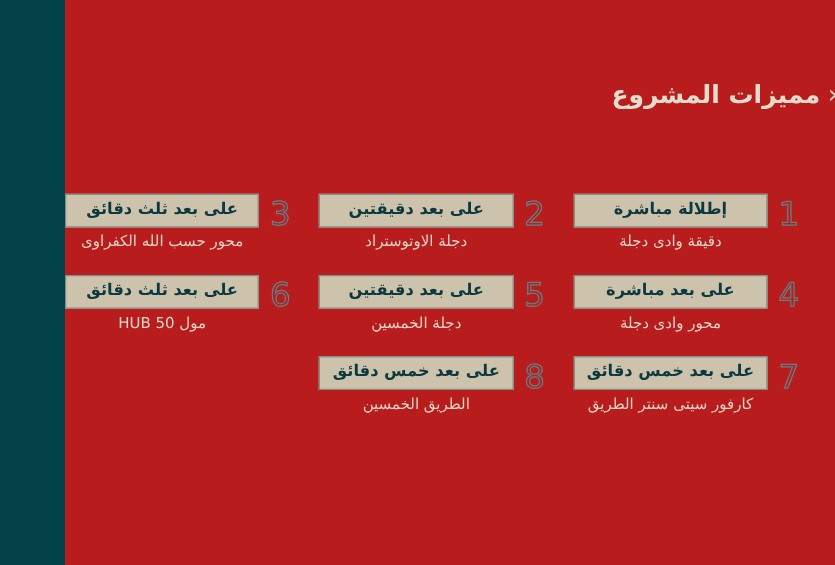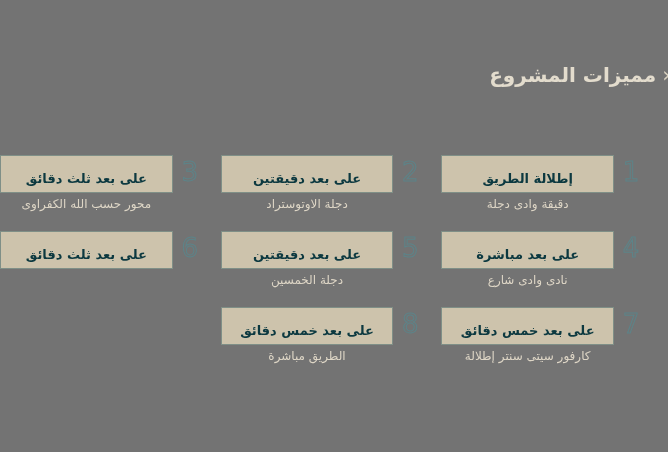--- a/index.html
+++ b/index.html
@@ -10,23 +10,23 @@
     width: 668px;
     height: 452px;
     overflow: hidden;
     background: #04424a;
     font-family: "DejaVu Sans", "Liberation Sans", sans-serif;
     -webkit-font-smoothing: antialiased;
   }
 
   #slide {
     position: relative;
-    width: 668px;
+    width: 616px;
     height: 452px;
-    background: #737373;
+    background: #b91c1c;
     box-sizing: border-box;
   }
 
   
   #title-bar {
     position: absolute;
     top: 58px;
     right: 0;
     left: 0;
     height: 34px;
@@ -111,21 +111,21 @@
   }
 
   .feature-badge {
     background: #cdc3ac;
     border: 1px solid #7f8f87;
     color: #0c3940;
     font-size: 13px;
     font-weight: 700;
     line-height: 1.45;
     text-align: center;
-    padding: 14px 6px 3px 6px;
+    padding: 3px 6px 3px 6px;
     box-sizing: border-box;
     white-space: nowrap;
     overflow: hidden;
   }
 
   .feature-subtitle {
     margin-top: 3px;
     color: #ded6c6;
     font-size: 12px;
     font-weight: 400;
@@ -144,21 +144,21 @@
     <span id="title-chevron">«</span>
     <span id="title-text">مميزات المشروع</span>
   </div>
 
   <div id="features-grid">
 
     <div class="feature-row">
       <div class="feature-cell">
         <span class="feature-number">1</span>
         <div class="feature-body">
-          <div class="feature-badge">إطلالة الطريق</div>
+          <div class="feature-badge">إطلالة مباشرة</div>
           <div class="feature-subtitle">دقيقة وادى دجلة</div>
         </div>
       </div>
       <div class="feature-cell">
         <span class="feature-number">2</span>
         <div class="feature-body">
           <div class="feature-badge">على بعد دقيقتين</div>
           <div class="feature-subtitle">دجلة الاوتوستراد</div>
         </div>
       </div>
@@ -169,51 +169,52 @@
           <div class="feature-subtitle">محور حسب الله الكفراوى</div>
         </div>
       </div>
     </div>
 
     <div class="feature-row">
       <div class="feature-cell">
         <span class="feature-number">4</span>
         <div class="feature-body">
           <div class="feature-badge">على بعد مباشرة</div>
-          <div class="feature-subtitle">نادى وادى شارع</div>
+          <div class="feature-subtitle">محور وادى دجلة</div>
         </div>
       </div>
       <div class="feature-cell">
         <span class="feature-number">5</span>
         <div class="feature-body">
           <div class="feature-badge">على بعد دقيقتين</div>
           <div class="feature-subtitle">دجلة الخمسين</div>
         </div>
       </div>
       <div class="feature-cell">
         <span class="feature-number">6</span>
         <div class="feature-body">
           <div class="feature-badge">على بعد ثلث دقائق</div>
+          <div class="feature-subtitle">مول HUB 50</div>
         </div>
       </div>
     </div>
 
     <div class="feature-row">
       <div class="feature-cell">
         <span class="feature-number">7</span>
         <div class="feature-body">
           <div class="feature-badge">على بعد خمس دقائق</div>
-          <div class="feature-subtitle">كارفور سيتى سنتر إطلالة</div>
+          <div class="feature-subtitle">كارفور سيتى سنتر الطريق</div>
         </div>
       </div>
       <div class="feature-cell">
         <span class="feature-number">8</span>
         <div class="feature-body">
           <div class="feature-badge">على بعد خمس دقائق</div>
-          <div class="feature-subtitle">الطريق مباشرة</div>
+          <div class="feature-subtitle">الطريق الخمسين</div>
         </div>
       </div>
       <div class="feature-cell empty">
         <span class="feature-number"></span>
         <div class="feature-body">
           <div class="feature-badge"></div>
           <div class="feature-subtitle"></div>
         </div>
       </div>
     </div>

